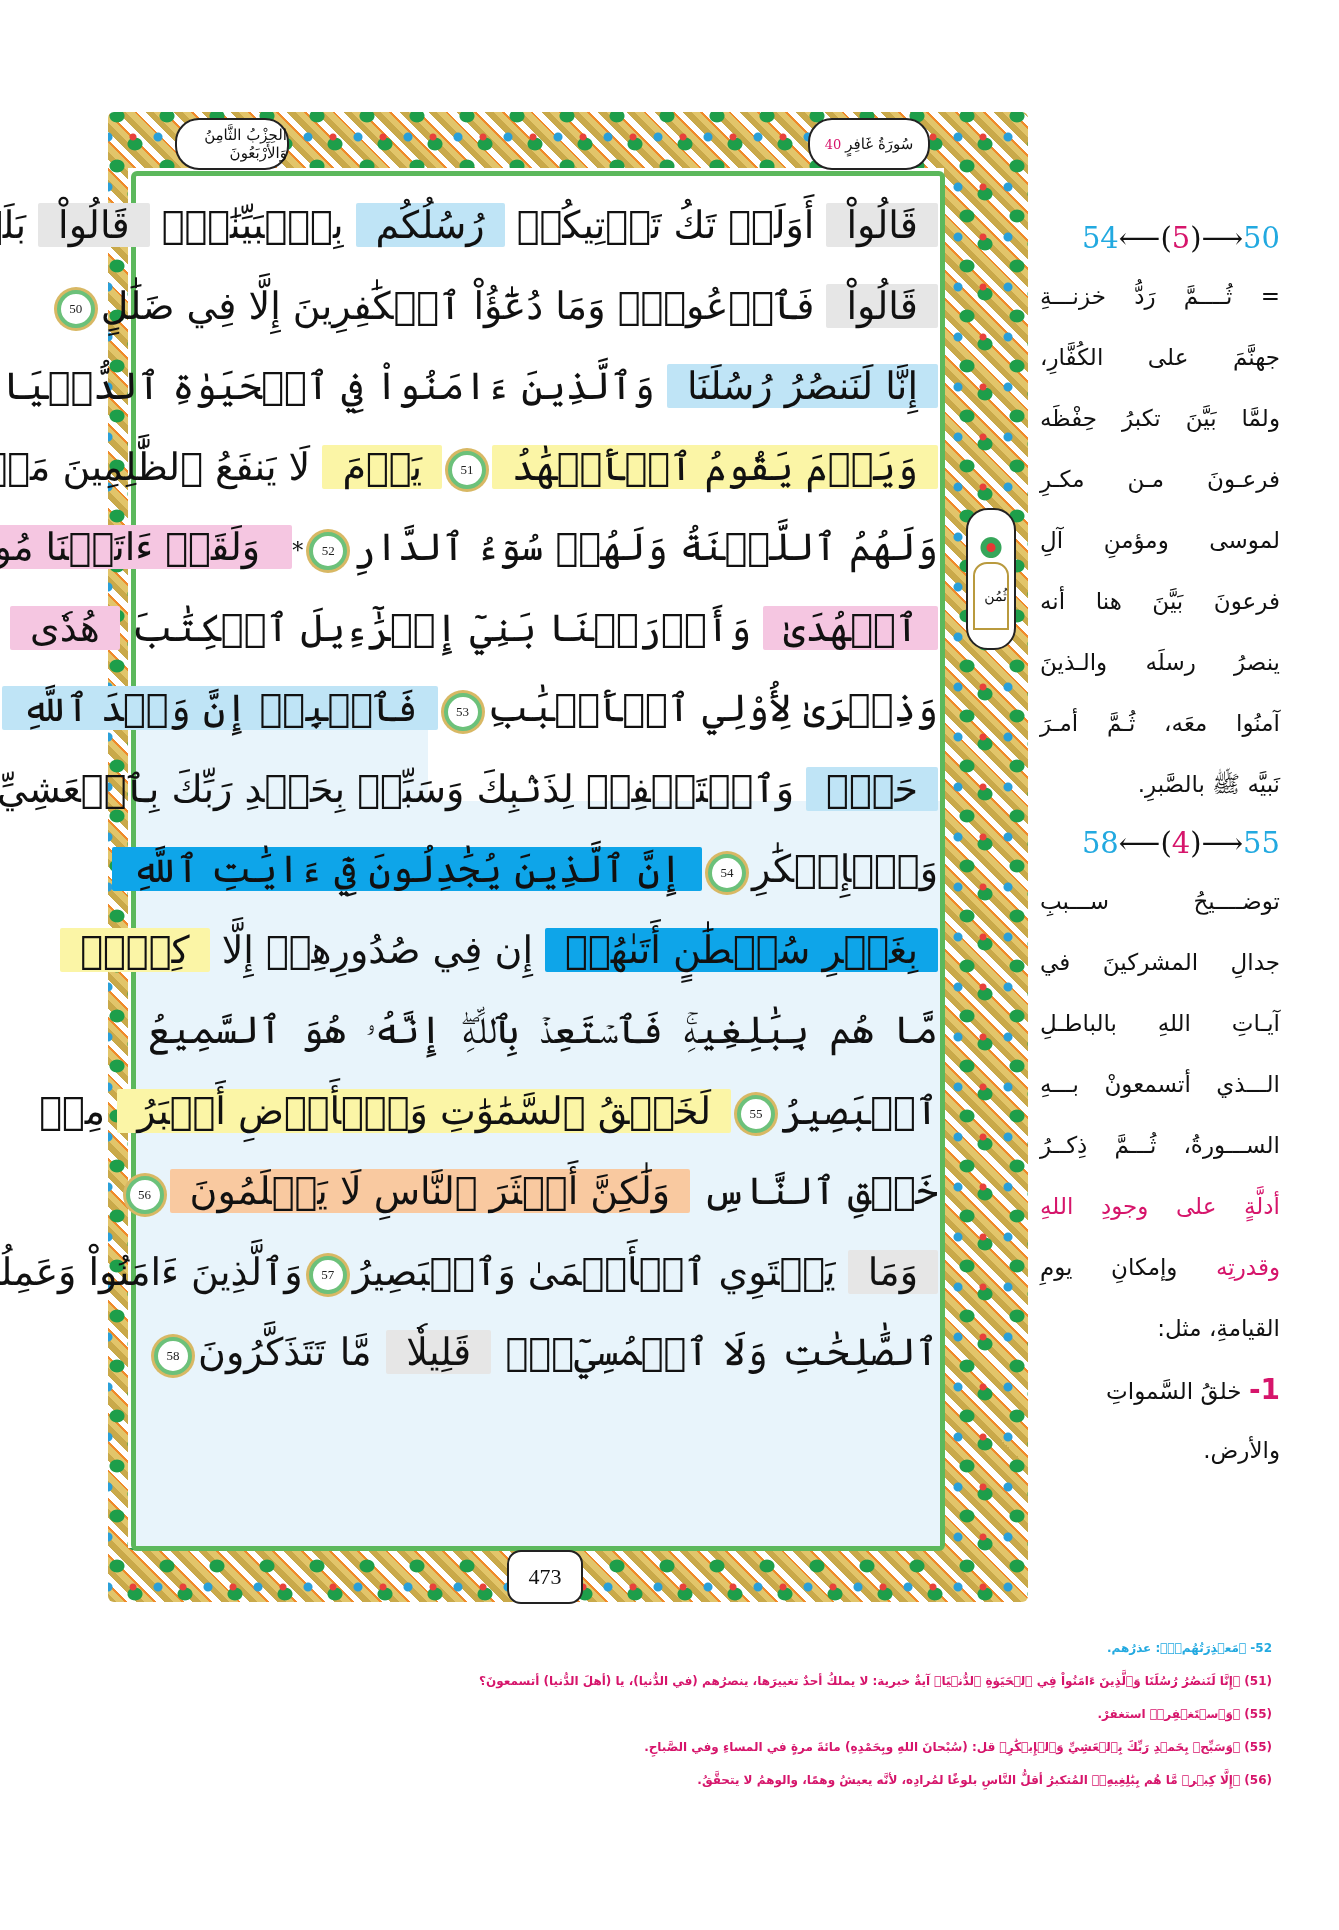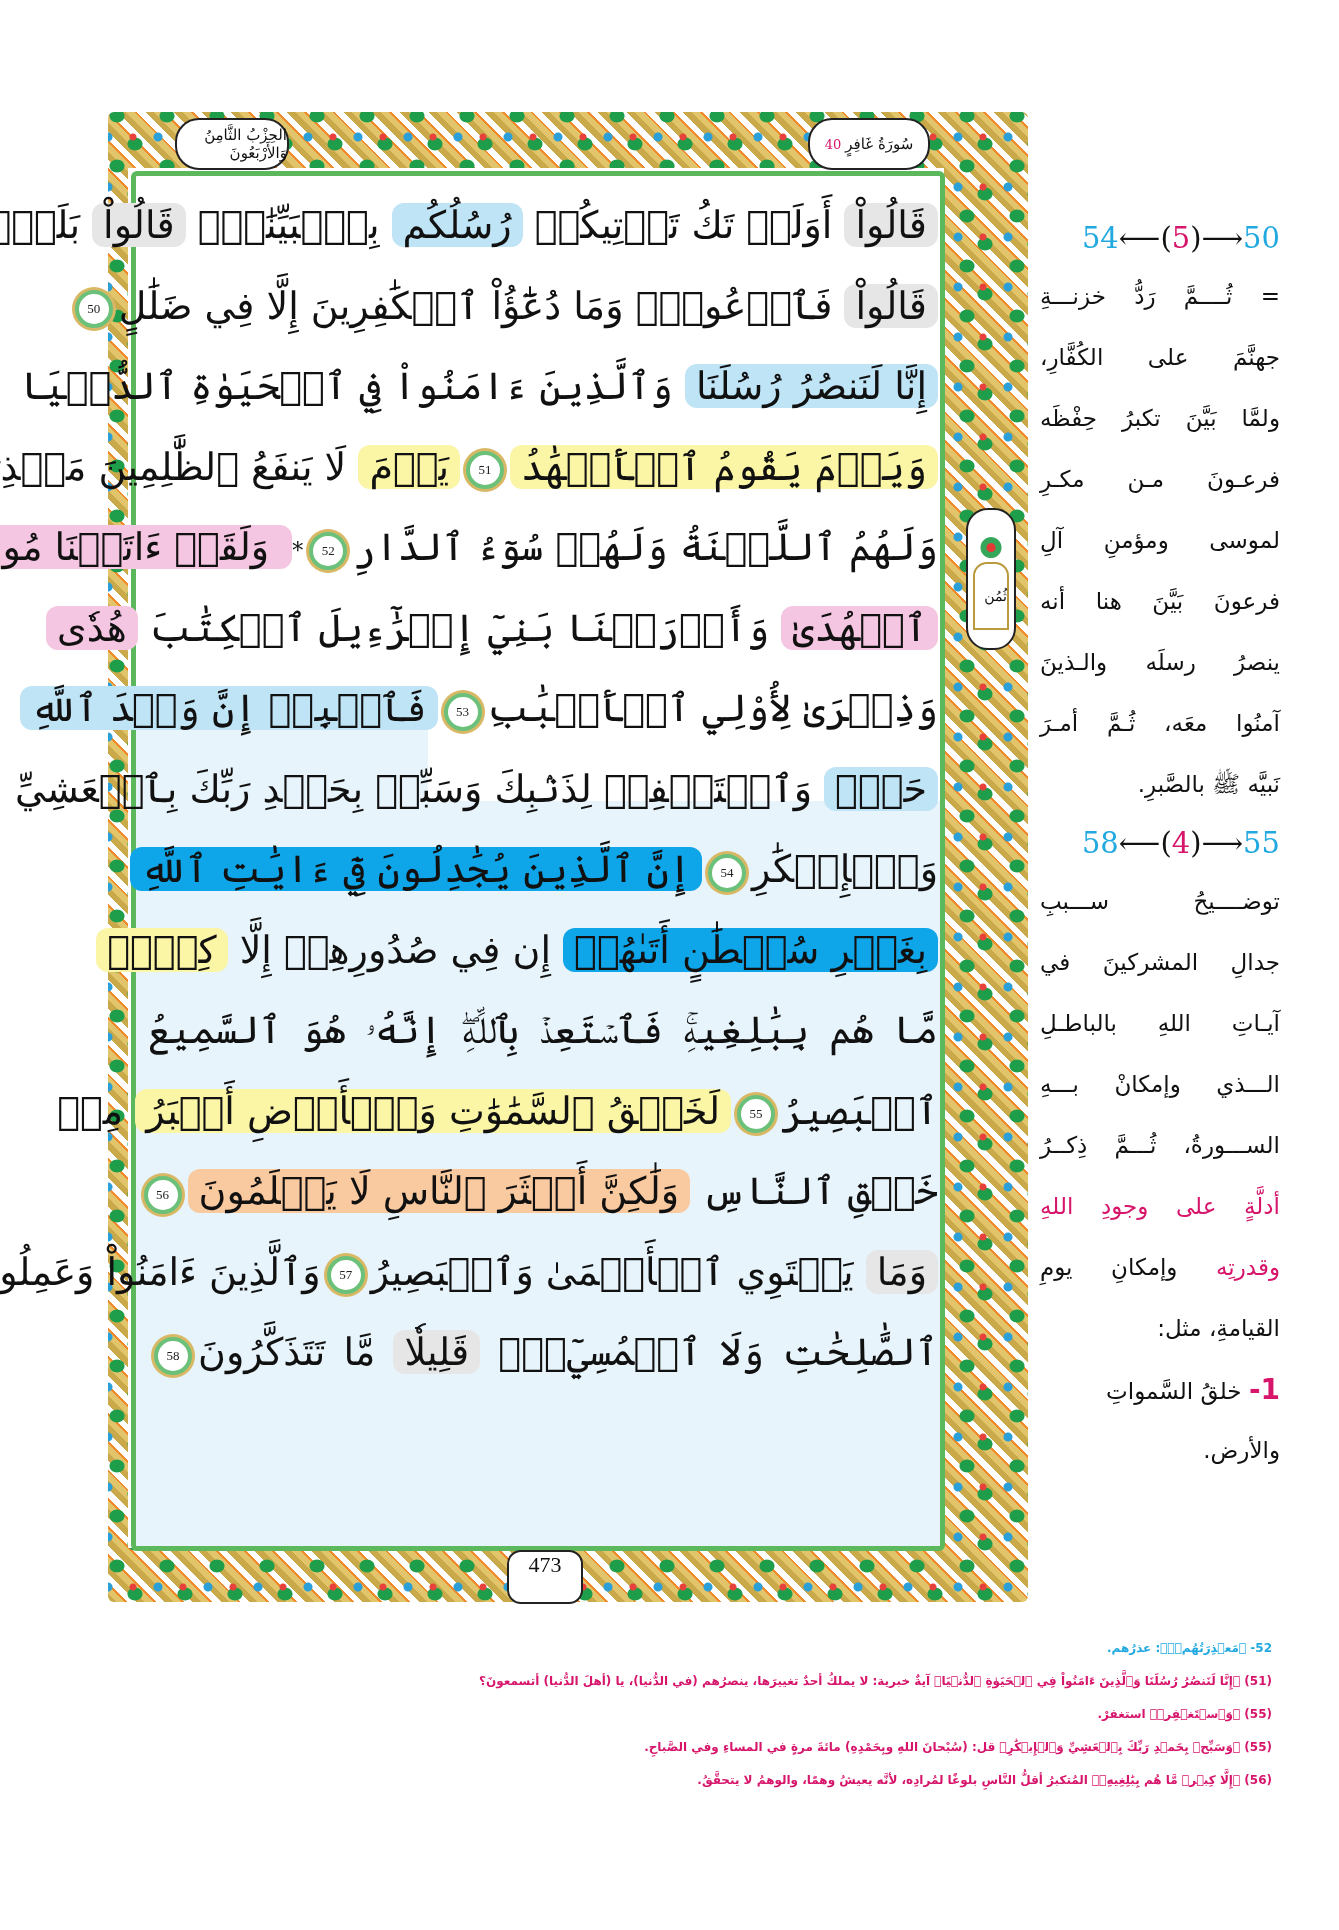--- a/index.html
+++ b/index.html
@@ -27,29 +27,29 @@
   .cartouche { position: absolute; top: 118px; height: 48px; background: #fff;
                border: 2px solid #222; border-radius: 24px;
                display: flex; align-items: center; justify-content: center;
                font-family: "DejaVu Serif", serif; font-size: 15px; direction: rtl; }
   .cart-left { left: 175px; width: 110px; }
   .cart-right { left: 808px; width: 118px; }
   .cart-right .num { color: #d6156b; font-size: 13px; margin-right: 4px; }
 
   .page-num { position: absolute; left: 507px; top: 1550px; width: 72px; height: 50px;
               background: #fff; border: 2px solid #222; border-radius: 14px;
-              display: flex; align-items: flex-start; justify-content: center;
+              display: flex; align-items: center; justify-content: center;
               font-family: "Liberation Serif", serif; font-size: 22px; }
 
   
   .qline { position: absolute; left: 148px; width: 790px; height: 70px;
            direction: rtl; text-align: justify; text-align-last: justify;
            font-family: "DejaVu Serif", serif; font-size: 38px; line-height: 70px;
            white-space: nowrap; }
-  .hl { border-radius: 12px; padding: 0 11px; }
+  .hl { border-radius: 2px; padding: 0 20px; }
   .hl-gray   { background: #e6e6e6; }
   .hl-blue   { background: #bfe4f6; }
   .hl-yellow { background: #fbf5a6; }
   .hl-pink   { background: #f5c6e1; }
   .hl-green  { background: #0ea5e9; }
   .hl-orange { background: #f9c9a0; }
 
   .ayah-mark { display: inline-flex; align-items: center; justify-content: center;
                width: 30px; height: 30px; border-radius: 50%; background: #fff;
                border: 4px solid #6cc17a; box-shadow: 0 0 0 3px #d8b864;
@@ -152,21 +152,21 @@
       <div class="sline last">نَبيَّه ﷺ بالصَّبرِ.</div>
     </div>
 
   <div class="range">
     <span class="n">58</span><span class="a">⟵</span><span class="p">(</span><span class="c">4</span><span class="p">)</span><span class="a">⟶</span><span class="n">55</span>
   </div>
   <div id="sec1-lines">
       <div class="sline">توضــــيحُ ســـببِ</div>
       <div class="sline">جدالِ المشركينَ في</div>
       <div class="sline">آيـاتِ اللهِ بالباطـلِ</div>
-      <div class="sline">الـــذي وإمكانْ بـــهِ</div>
+      <div class="sline">الـــذي أتسمعونْ بـــهِ</div>
       <div class="sline">الســـورةُ، ثُـــمَّ ذِكــرُ</div>
     </div>
   <div class="sline pink">أدلَّةٍ على وجودِ اللهِ</div>
   <div class="sline">
     <span class="pink">وقدرتِه</span><span> وإمكانِ يومِ</span>
   </div>
   <div class="sline last">القيامةِ، مثل:</div>
   <div class="sline last">
     <span class="pinknum">1-</span><span> خلقُ السَّمواتِ</span>
   </div>

